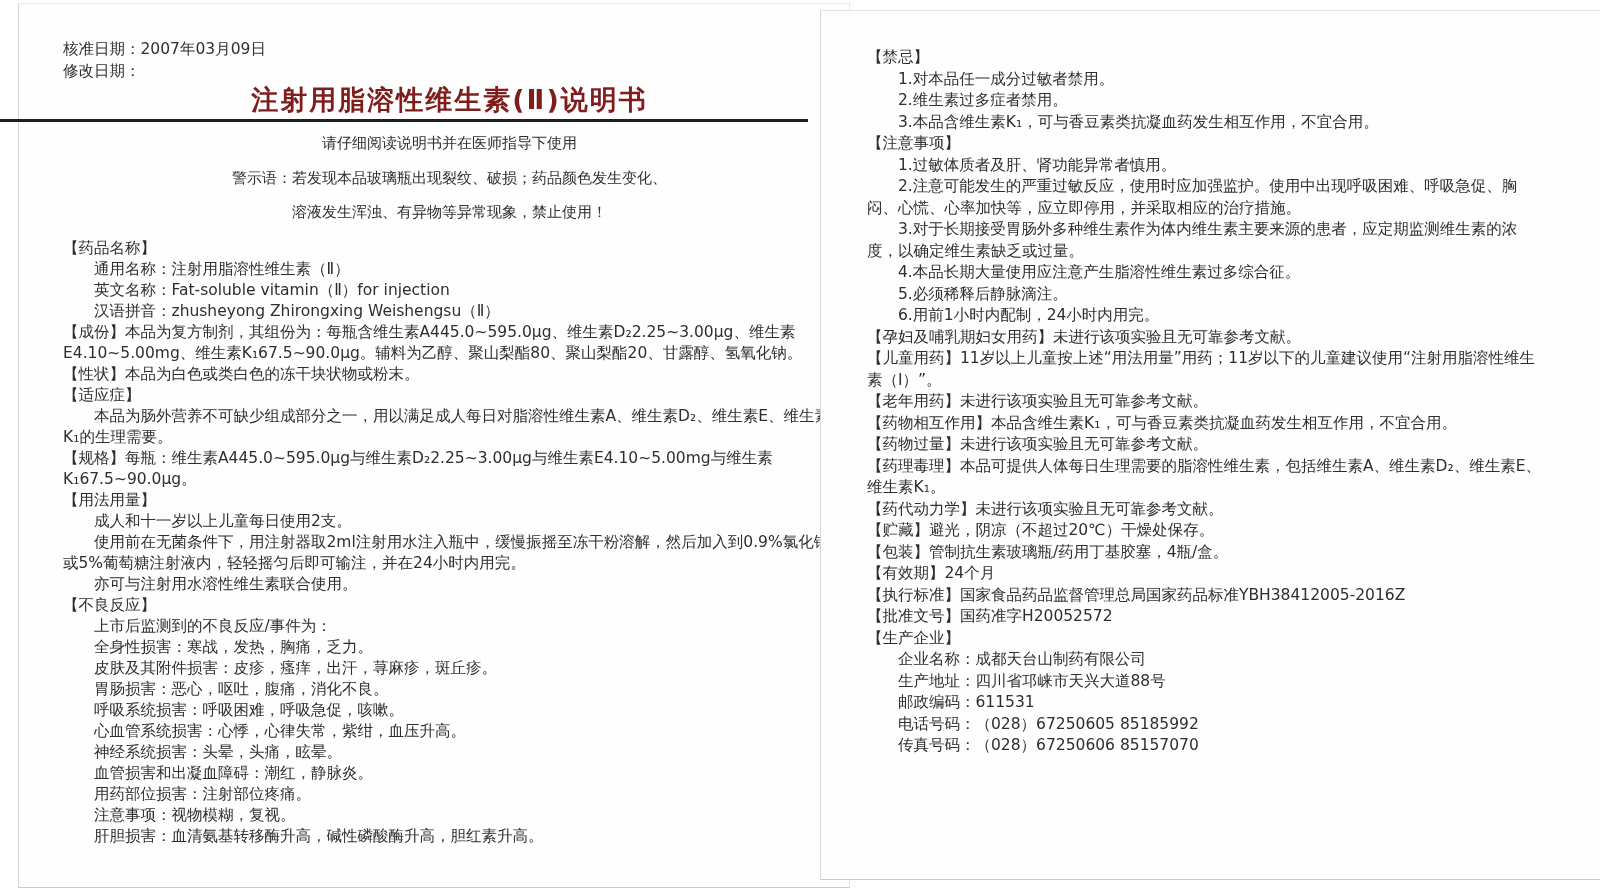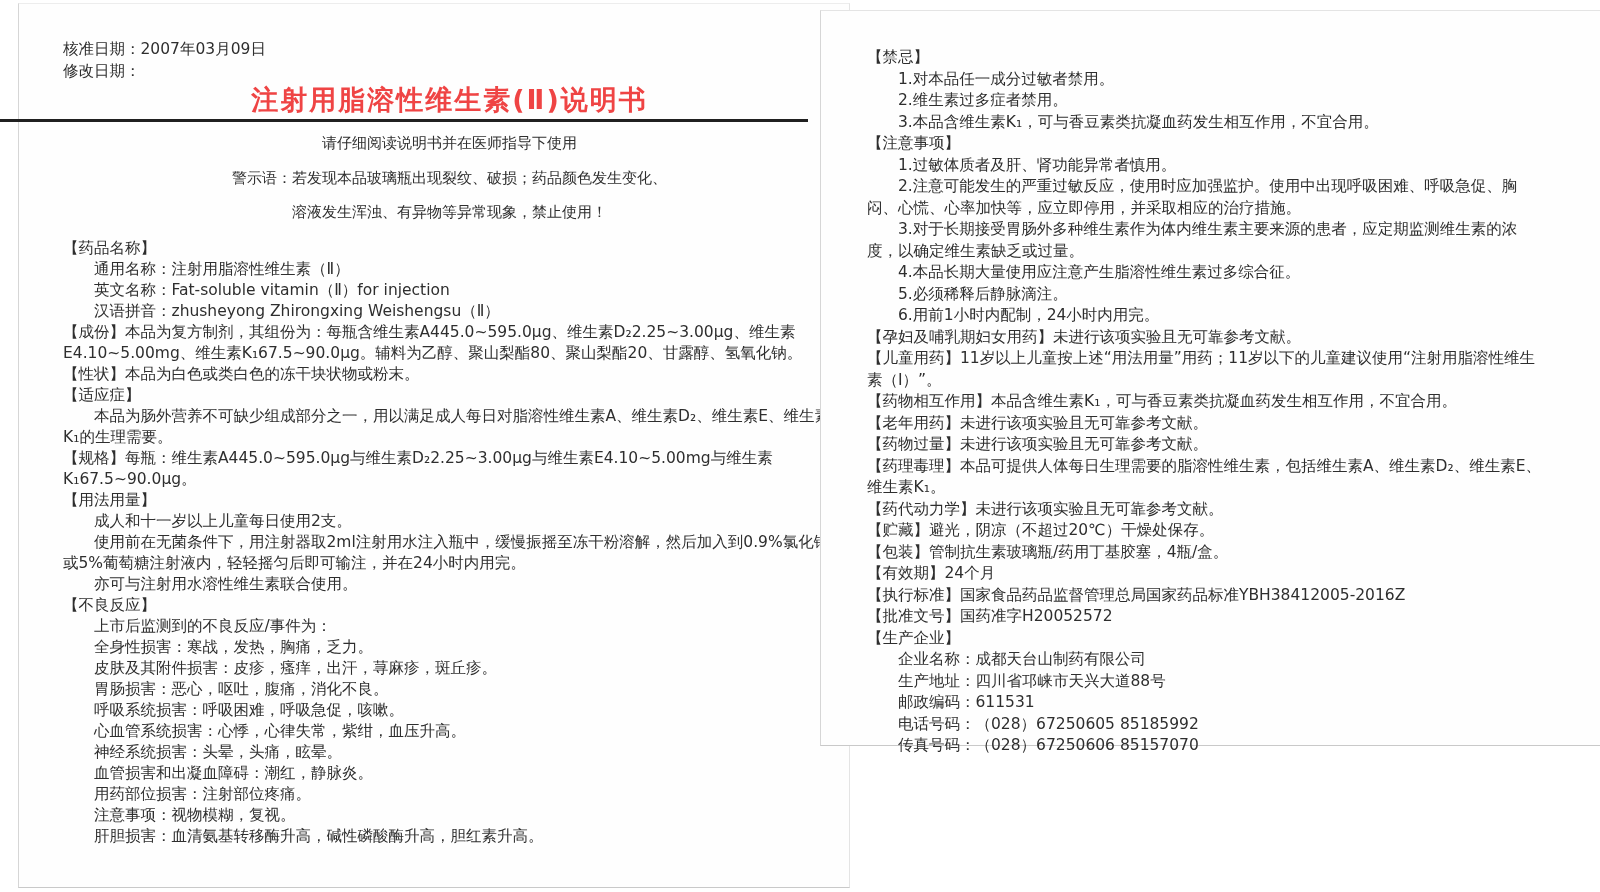--- a/index.html
+++ b/index.html
@@ -9,29 +9,29 @@
     color:#2e2e2e;overflow:hidden;
   }
   .page{position:absolute;background:#fefefe;box-sizing:border-box;}
   .page-left{
     left:18px;top:3px;width:832px;height:885px;
     border-left:1px solid #d6d6d6;border-right:1px solid #e4e4e4;
     border-top:1px solid #ededed;border-bottom:1px solid #c9c9c9;
     padding:34px 13px 0 44px;
   }
   .page-right{
-    left:820px;top:10px;width:780px;height:736px;
+    left:820px;top:10px;width:780px;height:870px;
     border-left:1px solid #d6d6d6;border-top:1px solid #e4e4e4;
     border-bottom:1px solid #c9c9c9;
     padding:23px 54px 0 46px;
   }
   .meta{margin:0;font-size:15.5px;line-height:22px;font-weight:500;}
   .title{
     margin:0;font-size:27px;line-height:36px;font-weight:bold;
-    text-align:center;color:#ef4444;letter-spacing:2px;white-space:nowrap;
+    text-align:center;color:#7f1d1d;letter-spacing:2px;white-space:nowrap;
   }
   .title-rule{position:absolute;left:0;top:119px;width:808px;height:3px;background:#202020;z-index:5;}
   .notice-block{margin-top:7px;}
   .notice{margin:16px;text-align:center;font-size:15px;line-height:18.5px;}
   .sections{margin-top:13px;}
   .para{margin:0;font-size:15.5px;line-height:21px;}
   .page-right .para{line-height:21.5px;}
   .indent{text-indent:2em;}
 </style>
 </head>
@@ -87,22 +87,22 @@
       <p class="para indent">3.本品含维生素K₁，可与香豆素类抗凝血药发生相互作用，不宜合用。</p>
       <p class="para">【注意事项】</p>
       <p class="para indent">1.过敏体质者及肝、肾功能异常者慎用。</p>
       <p class="para indent">2.注意可能发生的严重过敏反应，使用时应加强监护。使用中出现呼吸困难、呼吸急促、胸闷、心慌、心率加快等，应立即停用，并采取相应的治疗措施。</p>
       <p class="para indent">3.对于长期接受胃肠外多种维生素作为体内维生素主要来源的患者，应定期监测维生素的浓度，以确定维生素缺乏或过量。</p>
       <p class="para indent">4.本品长期大量使用应注意产生脂溶性维生素过多综合征。</p>
       <p class="para indent">5.必须稀释后静脉滴注。</p>
       <p class="para indent">6.用前1小时内配制，24小时内用完。</p>
       <p class="para">【孕妇及哺乳期妇女用药】未进行该项实验且无可靠参考文献。</p>
       <p class="para">【儿童用药】11岁以上儿童按上述“用法用量”用药；11岁以下的儿童建议使用“注射用脂溶性维生素（Ⅰ）”。</p>
+      <p class="para">【老年用药】未进行该项实验且无可靠参考文献。</p>
       <p class="para">【药物相互作用】本品含维生素K₁，可与香豆素类抗凝血药发生相互作用，不宜合用。</p>
-      <p class="para">【老年用药】未进行该项实验且无可靠参考文献。</p>
       <p class="para">【药物过量】未进行该项实验且无可靠参考文献。</p>
       <p class="para">【药理毒理】本品可提供人体每日生理需要的脂溶性维生素，包括维生素A、维生素D₂、维生素E、维生素K₁。</p>
       <p class="para">【药代动力学】未进行该项实验且无可靠参考文献。</p>
       <p class="para">【贮藏】避光，阴凉（不超过20℃）干燥处保存。</p>
       <p class="para">【包装】管制抗生素玻璃瓶/药用丁基胶塞，4瓶/盒。</p>
       <p class="para">【有效期】24个月</p>
       <p class="para">【执行标准】国家食品药品监督管理总局国家药品标准YBH38412005-2016Z</p>
       <p class="para">【批准文号】国药准字H20052572</p>
       <p class="para">【生产企业】</p>
       <p class="para indent">企业名称：成都天台山制药有限公司</p>

